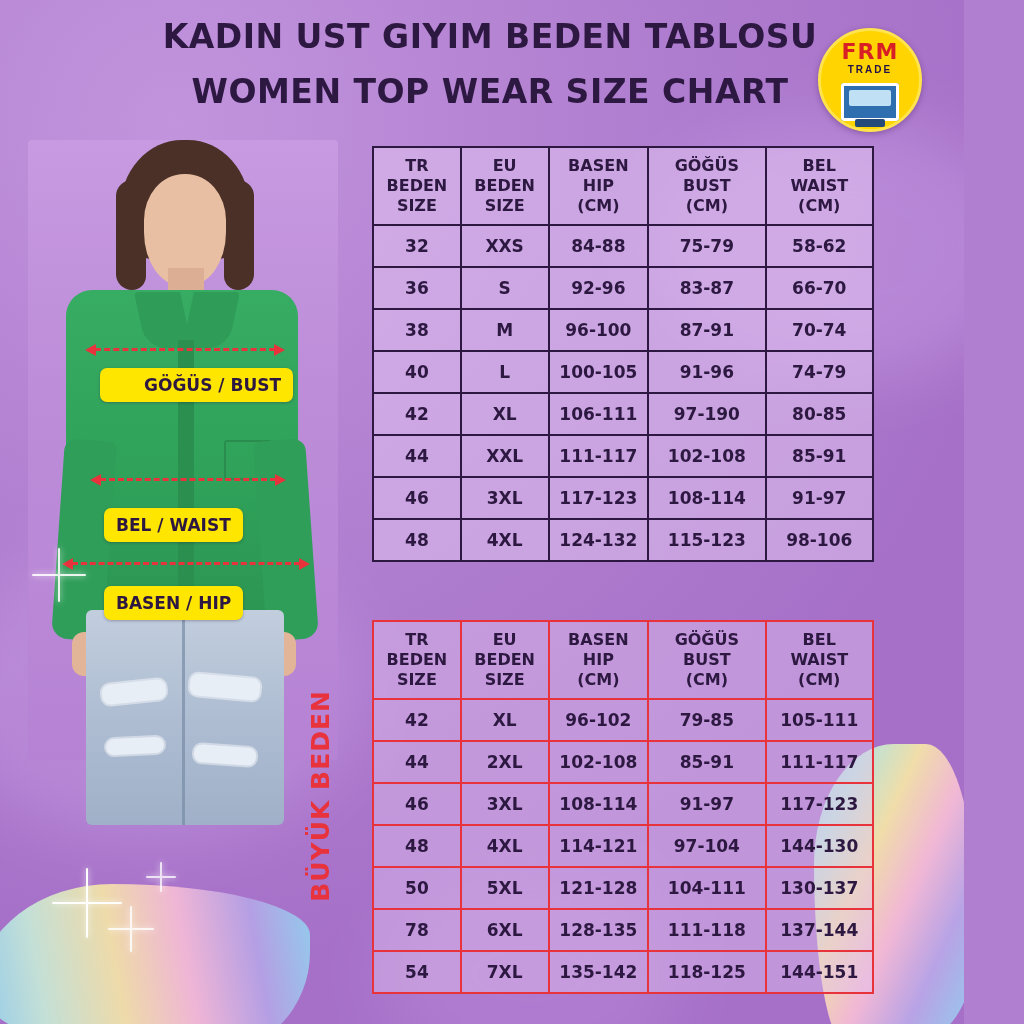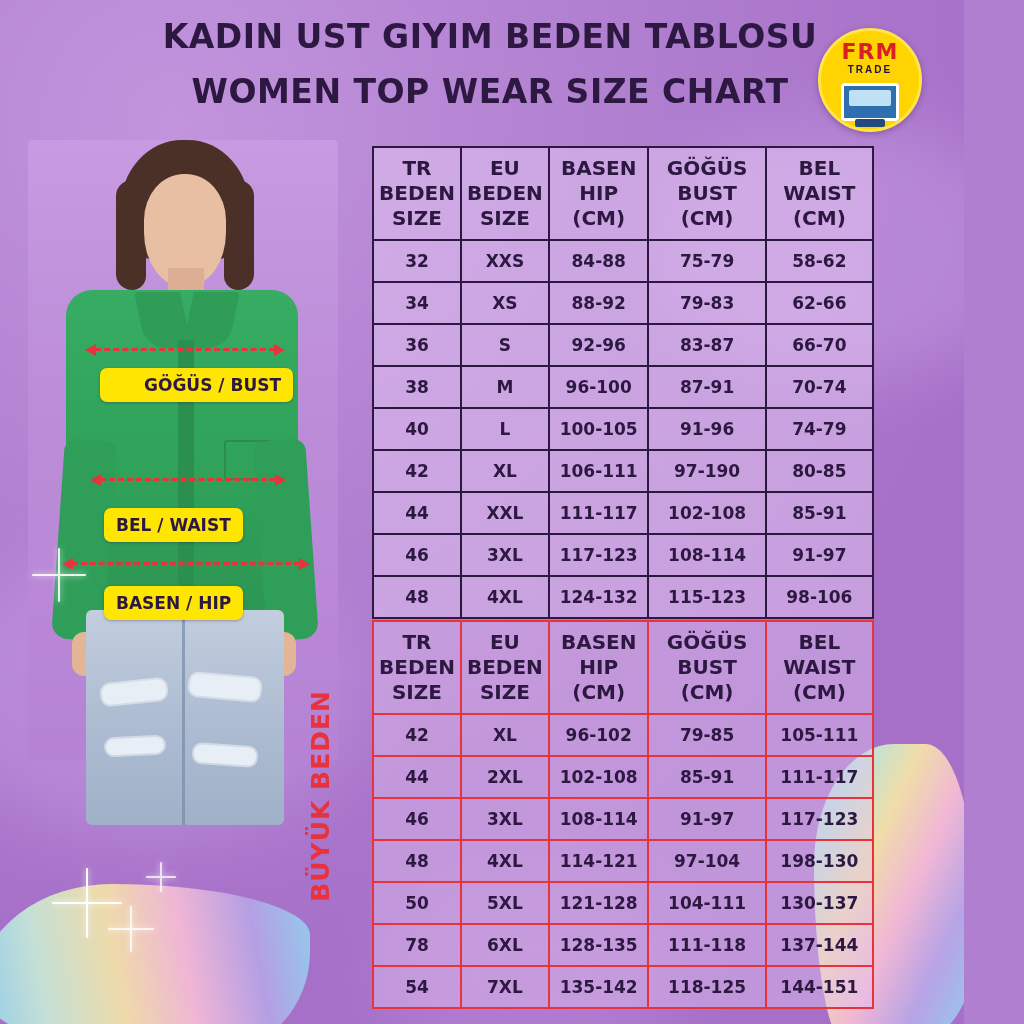--- a/index.html
+++ b/index.html
@@ -310,21 +310,21 @@
   table.size-table td, table.size-table th {
     border: 2px solid #2c1840;
     text-align: center;
     font-family: "DejaVu Sans", sans-serif;
     font-weight: bold;
     color: #2c1840;
     font-size: 17px;
     padding: 0;
   }
   table.size-table th {
-    font-size: 20px;
+    font-size: 16px;
     line-height: 1.25;
     padding: 8px 4px;
   }
   table.size-table td { height: 40px; }
 
   #table-standard { left: 372px; top: 146px; width: 502px; }
   #table-standard col.c1 { width: 88px; }
   #table-standard col.c2 { width: 88px; }
   #table-standard col.c3 { width: 100px; }
   #table-standard col.c4 { width: 118px; }
@@ -494,27 +494,20 @@
     </thead>
     <tbody>
         <tr>
           <td>32</td>
           <td>XXS</td>
           <td>84-88</td>
           <td>75-79</td>
           <td>58-62</td>
         </tr>
         <tr>
-          <td>34</td>
-          <td>XS</td>
-          <td>88-92</td>
-          <td>79-83</td>
-          <td>62-66</td>
-        </tr>
-        <tr>
           <td>36</td>
           <td>S</td>
           <td>92-96</td>
           <td>83-87</td>
           <td>66-70</td>
         </tr>
         <tr>
           <td>38</td>
           <td>M</td>
           <td>96-100</td>
@@ -616,21 +609,21 @@
           <td>3XL</td>
           <td>108-114</td>
           <td>91-97</td>
           <td>117-123</td>
         </tr>
         <tr>
           <td>48</td>
           <td>4XL</td>
           <td>114-121</td>
           <td>97-104</td>
-          <td>198-130</td>
+          <td>144-130</td>
         </tr>
         <tr>
           <td>50</td>
           <td>5XL</td>
           <td>121-128</td>
           <td>104-111</td>
           <td>130-137</td>
         </tr>
         <tr>
           <td>78</td>

